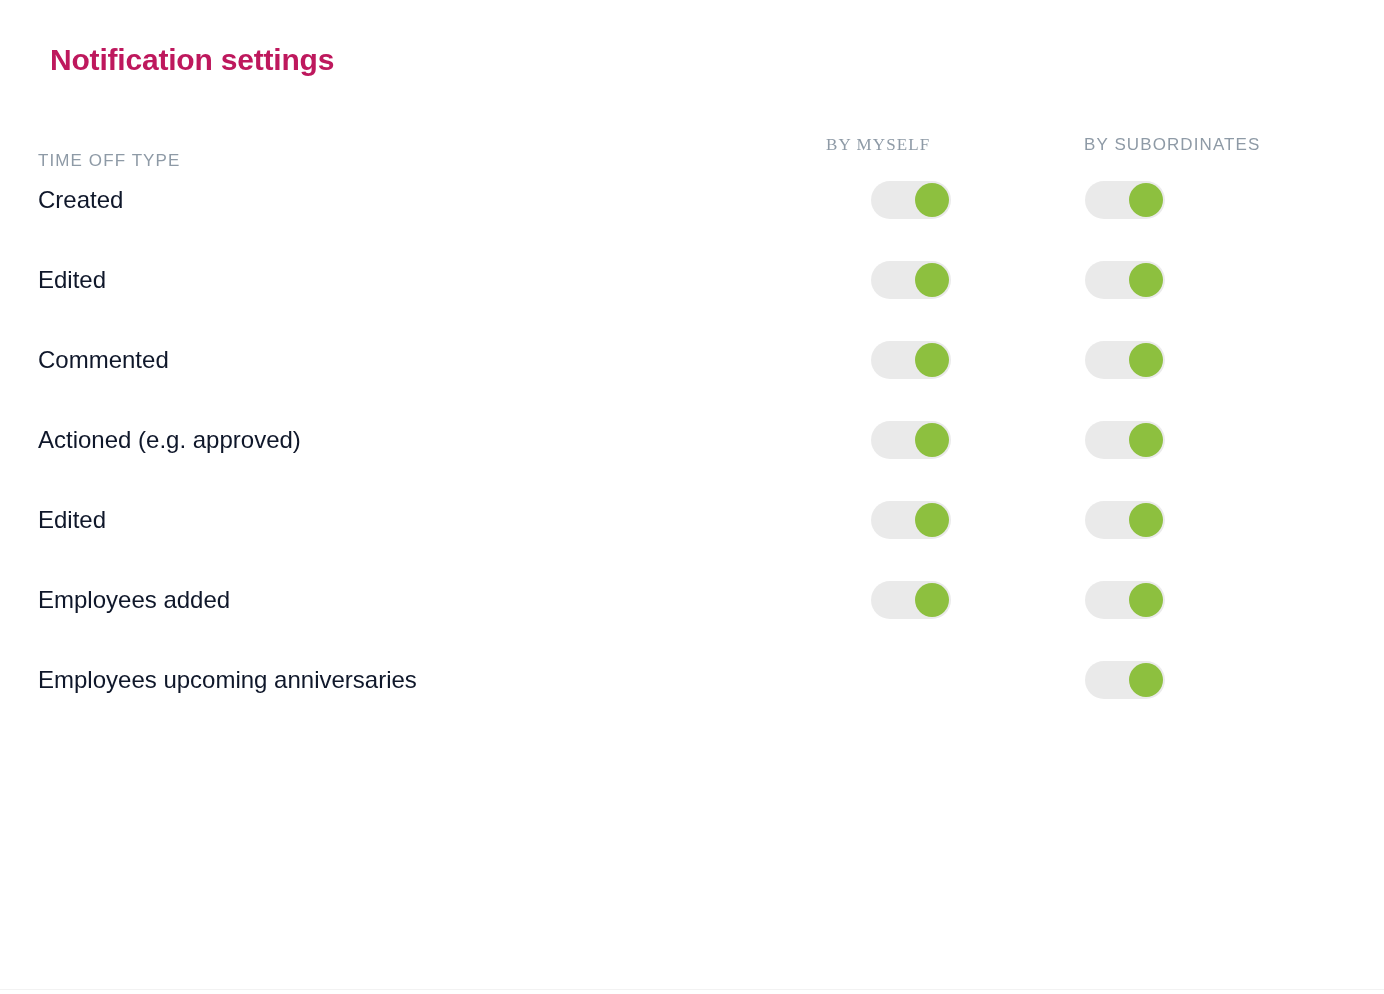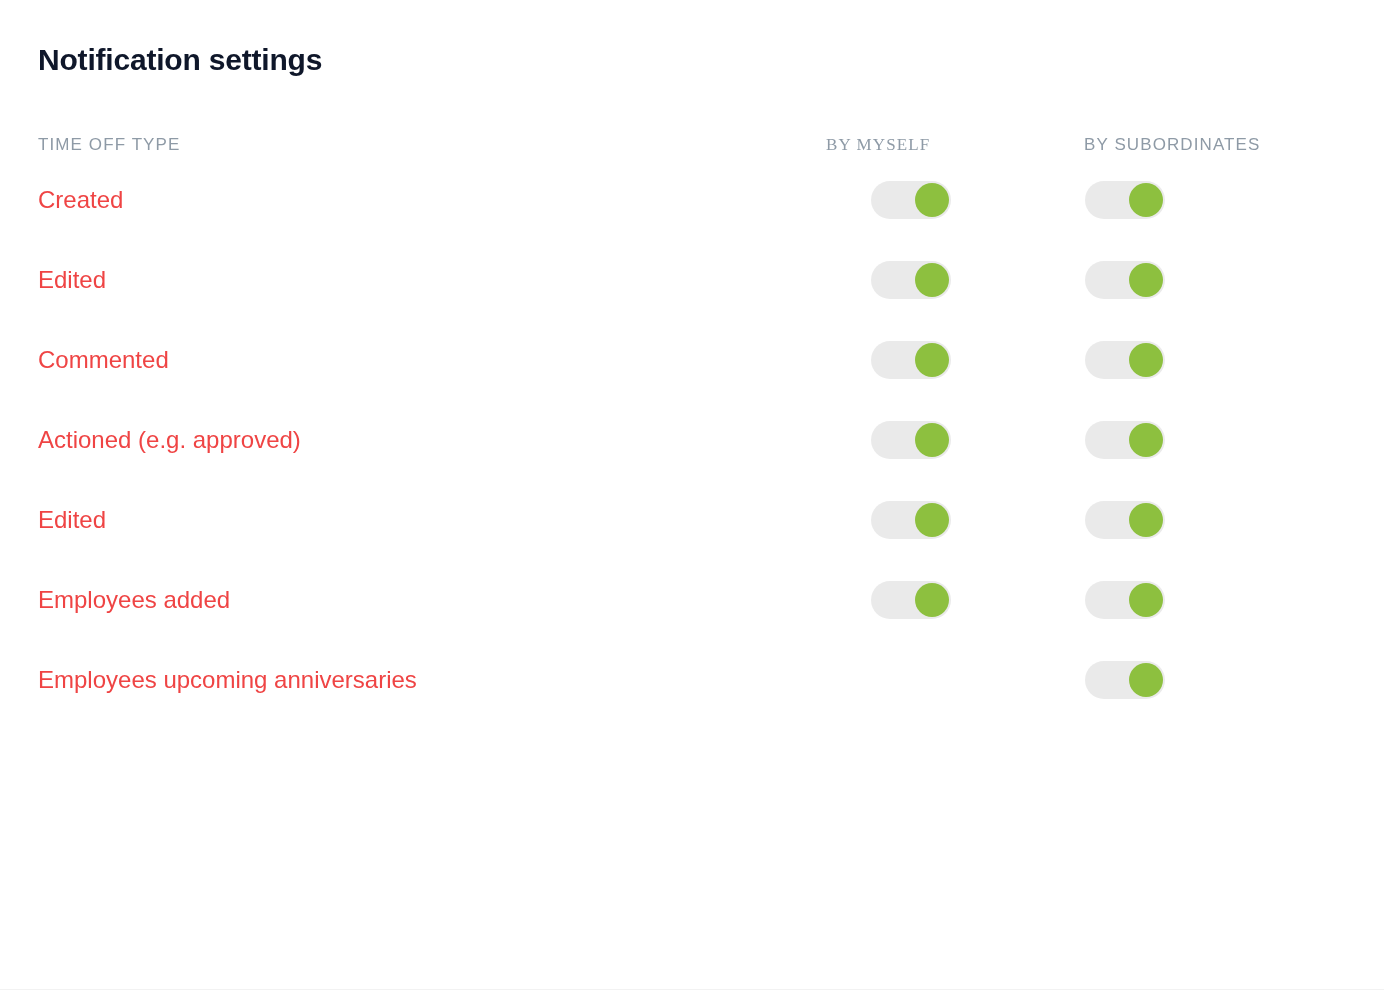--- a/index.html
+++ b/index.html
@@ -18,26 +18,26 @@
 
   .page {
     position: relative;
     width: 1384px;
     height: 994px;
     box-sizing: border-box;
   }
 
   .page-title {
     position: absolute;
-    left: 38px;
+    left: 50px;
     top: 22px;
     font-size: 30px;
     font-weight: bold;
     letter-spacing: -0.2px;
-    color: #0f172a;
+    color: #be185d;
     line-height: 36px;
     white-space: nowrap;
   }
 
   
   .table-head {
     position: absolute;
     left: 0;
     top: 134px;
     width: 1384px;
@@ -47,21 +47,21 @@
     position: absolute;
     top: 0;
     font-size: 17px;
     letter-spacing: 1.1px;
     color: #8e9aa6;
     text-transform: uppercase;
     font-weight: normal;
     white-space: nowrap;
     line-height: 22px;
   }
-  .col-head.type   { left: 38px; }
+  .col-head.type   { left: 38px; margin-top: 16px; }
   .col-head.myself { left: 826px; font-family: Liberation Serif, serif; }
   .col-head.subs   { left: 1084px; }
 
   
   .rows {
     position: absolute;
     left: 0;
     top: 160px;
     width: 1384px;
   }
@@ -70,21 +70,21 @@
     height: 80px;
     width: 1384px;
   }
   .row-label {
     position: absolute;
     left: 38px;
     top: 50%;
     transform: translateY(-50%);
     font-size: 24px;
     line-height: 30px;
-    color: #ef4444;
+    color: #0f172a;
     white-space: nowrap;
     font-weight: normal;
   }
 
   
   .toggle {
     position: absolute;
     top: 50%;
     transform: translateY(-50%);
     width: 80px;

